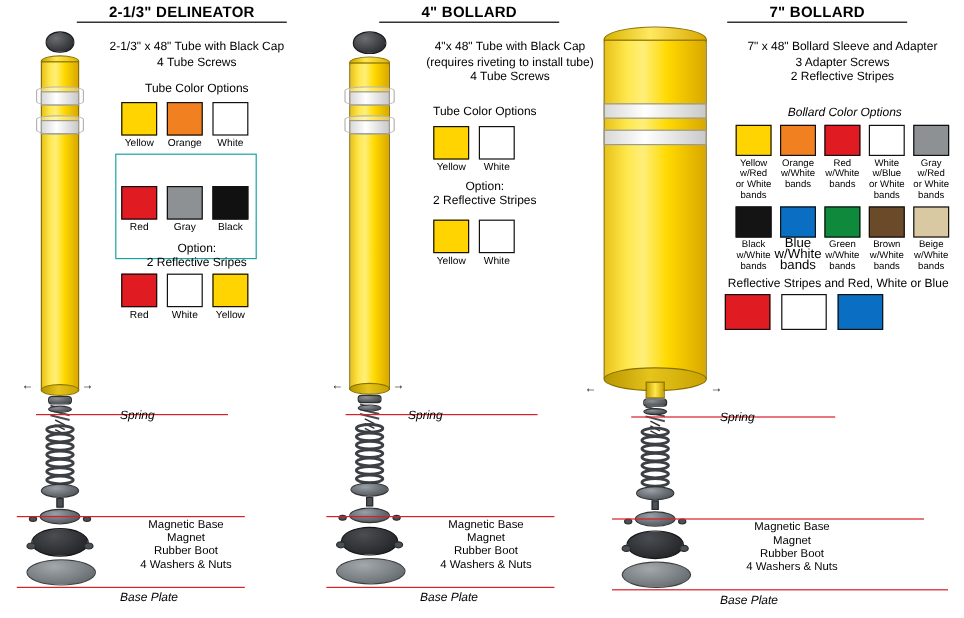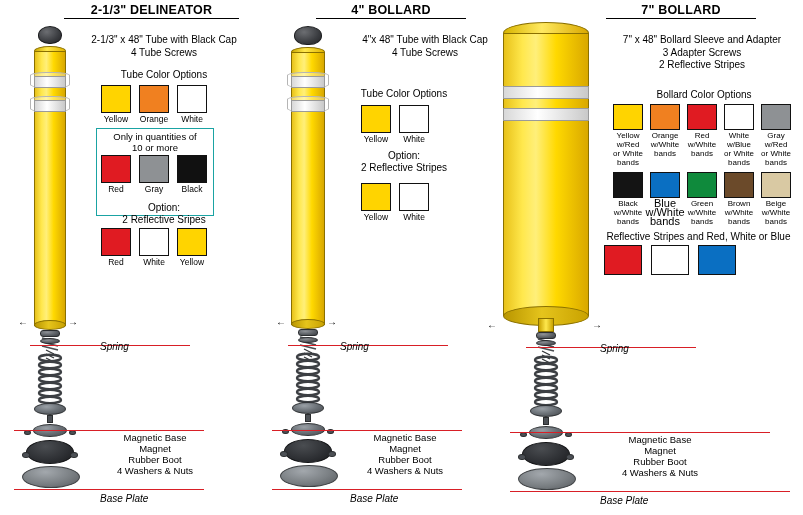--- a/index.html
+++ b/index.html
@@ -196,44 +196,41 @@
   <div class="abs sect-head" style="left:96px; top:69px; width:136px;">Tube Color Options</div>
 
   <div class="swatch" style="left:101px; top:85px; width:30px; height:28px; background:#FFD400;"></div>
   <div class="swatch" style="left:139px; top:85px; width:30px; height:28px; background:#F08020;"></div>
   <div class="swatch" style="left:177px; top:85px; width:30px; height:28px; background:#FFFFFF;"></div>
   <div class="sw-cap" style="left:93px; top:115px;">Yellow</div>
   <div class="sw-cap" style="left:131px; top:115px;">Orange</div>
   <div class="sw-cap" style="left:169px; top:115px;">White</div>
 
   <div class="teal-box" style="left:96px; top:128px; width:118px; height:88px;"></div>
-  <div class="abs lbl" style="left:98px; top:131px; width:114px; font-size:9.5px;">
-    <div>Only in quantities of</div>
-    <div>10 or more</div>
-  </div>
   <div class="swatch" style="left:101px; top:155px; width:30px; height:28px; background:#E01B22;"></div>
   <div class="swatch" style="left:139px; top:155px; width:30px; height:28px; background:#8E9194;"></div>
   <div class="swatch" style="left:177px; top:155px; width:30px; height:28px; background:#111111;"></div>
   <div class="sw-cap" style="left:93px; top:185px;">Red</div>
   <div class="sw-cap" style="left:131px; top:185px;">Gray</div>
   <div class="sw-cap" style="left:169px; top:185px;">Black</div>
 
   <div class="abs sect-head" style="left:96px; top:202px; width:136px;">
     <div>Option:</div>
     <div>2 Reflective Sripes</div>
   </div>
   <div class="swatch" style="left:101px; top:228px; width:30px; height:28px; background:#E01B22;"></div>
   <div class="swatch" style="left:139px; top:228px; width:30px; height:28px; background:#FFFFFF;"></div>
   <div class="swatch" style="left:177px; top:228px; width:30px; height:28px; background:#FFD400;"></div>
   <div class="sw-cap" style="left:93px; top:258px;">Red</div>
   <div class="sw-cap" style="left:131px; top:258px;">White</div>
   <div class="sw-cap" style="left:169px; top:258px;">Yellow</div>
 
   <div class="abs desc" style="left:330px; top:34px; width:190px;">
     <div>4"x 48" Tube with Black Cap</div>
+    <div>(requires riveting to install tube)</div>
     <div>4 Tube Screws</div>
   </div>
 
   <div class="abs sect-head" style="left:344px; top:88px; width:120px;">Tube Color Options</div>
   <div class="swatch" style="left:361px; top:105px; width:30px; height:28px; background:#FFD400;"></div>
   <div class="swatch" style="left:399px; top:105px; width:30px; height:28px; background:#FFFFFF;"></div>
   <div class="sw-cap" style="left:353px; top:135px;">Yellow</div>
   <div class="sw-cap" style="left:391px; top:135px;">White</div>
 
   <div class="abs sect-head" style="left:344px; top:150px; width:120px;">
@@ -244,21 +241,21 @@
   <div class="swatch" style="left:399px; top:183px; width:30px; height:28px; background:#FFFFFF;"></div>
   <div class="sw-cap" style="left:353px; top:213px;">Yellow</div>
   <div class="sw-cap" style="left:391px; top:213px;">White</div>
 
   <div class="abs desc" style="left:604px; top:34px; width:196px;">
     <div>7" x 48" Bollard Sleeve and Adapter</div>
     <div>3 Adapter Screws</div>
     <div>2 Reflective Stripes</div>
   </div>
 
-  <div class="abs sect-head" style="left:610px; top:89px; width:188px;">Bollard Color Options</div>
+  <div class="abs sect-head" style="left:610px; top:89px; width:188px;font-style:italic;">Bollard Color Options</div>
 
   <div class="swatch" style="left:613px; top:104px; width:30px; height:26px; background:#FFD400;"></div>
   <div class="swatch" style="left:650px; top:104px; width:30px; height:26px; background:#F08020;"></div>
   <div class="swatch" style="left:687px; top:104px; width:30px; height:26px; background:#E01B22;"></div>
   <div class="swatch" style="left:724px; top:104px; width:30px; height:26px; background:#FFFFFF;"></div>
   <div class="swatch" style="left:761px; top:104px; width:30px; height:26px; background:#8E9194;"></div>
 
   <div class="abs lbl" style="left:605px; top:131px; width:46px; font-size:8px; line-height:9px;">
     <div>Yellow</div>
       <div>w/Red</div>

